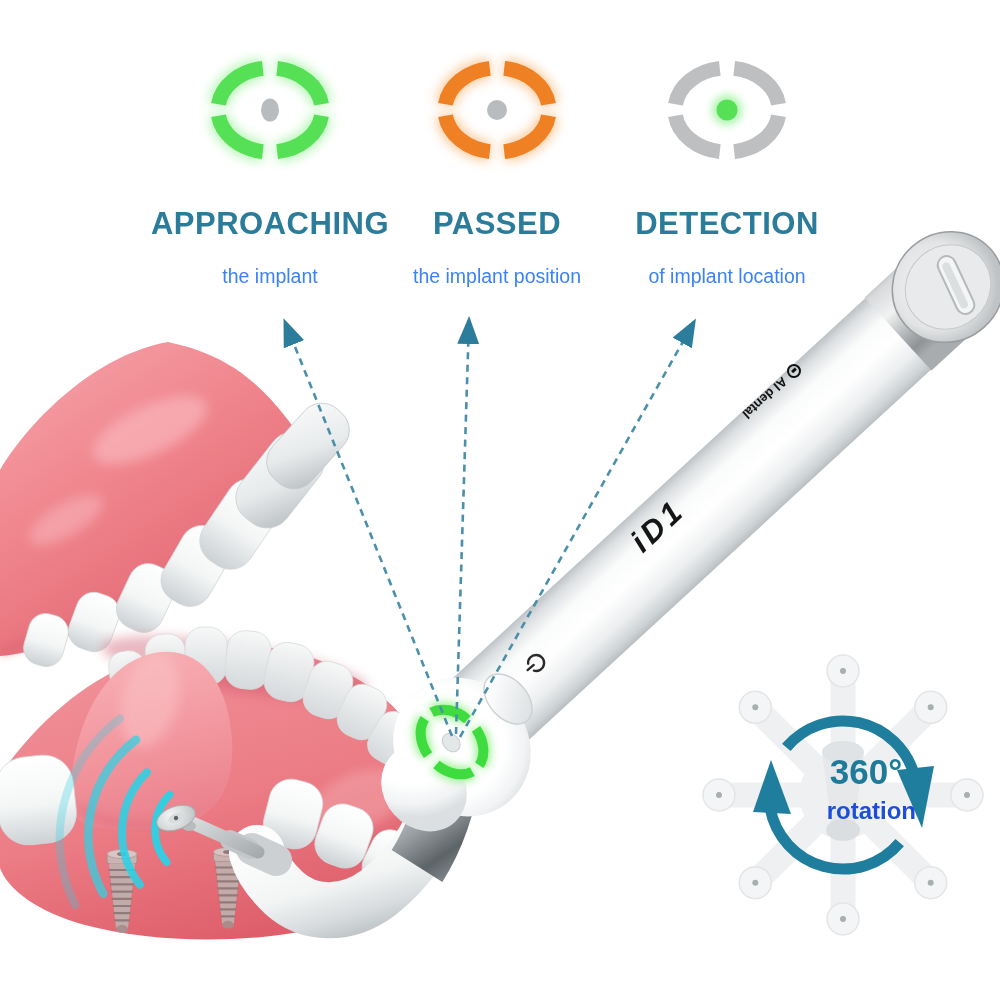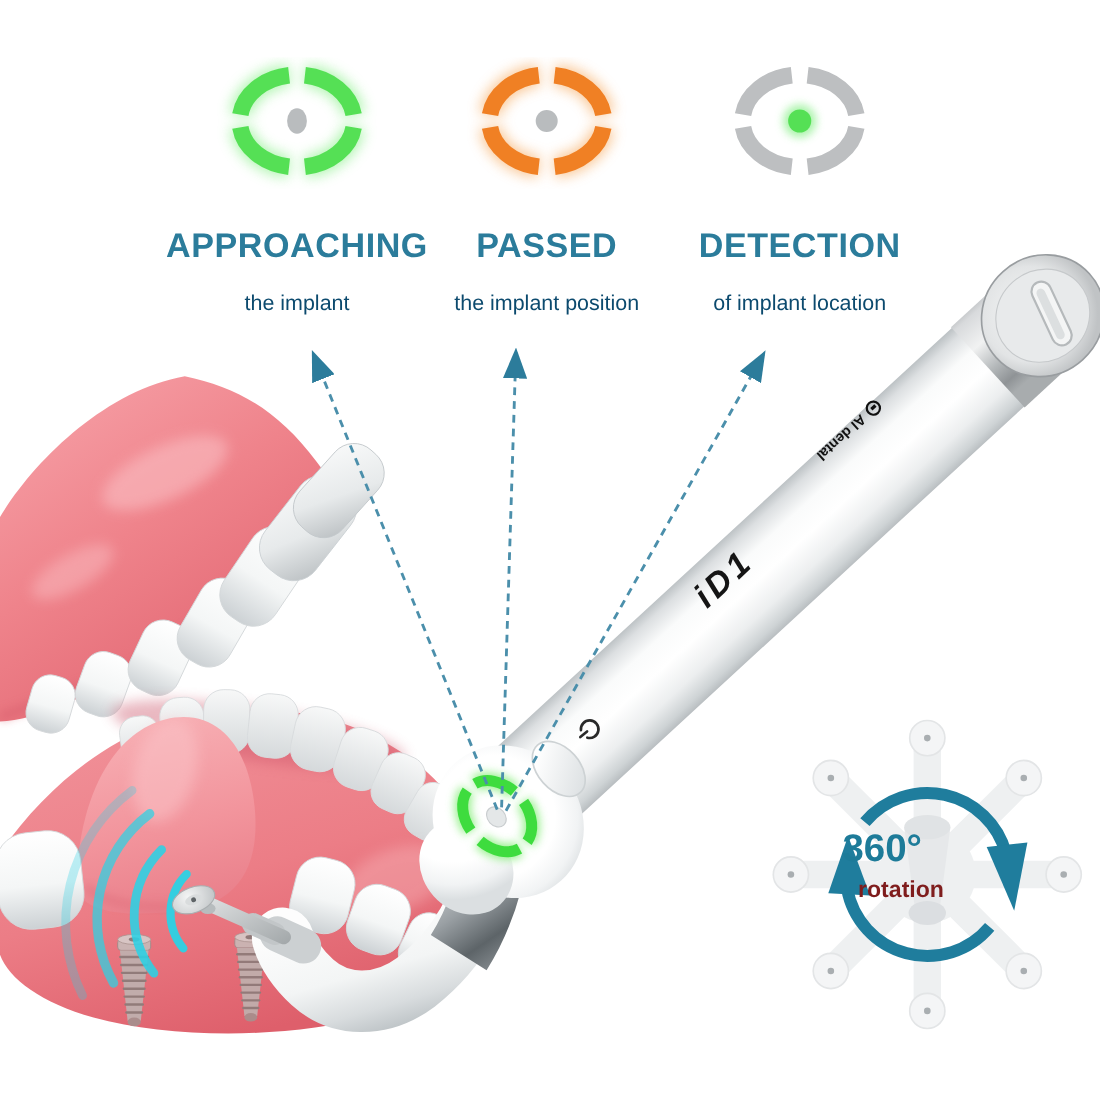--- a/index.html
+++ b/index.html
@@ -4,33 +4,33 @@
 <style>
   html,body{margin:0;padding:0;background:#ffffff;}
   .stage{position:relative;width:1000px;height:1000px;background:#ffffff;overflow:hidden;
          font-family:"Liberation Sans",sans-serif;}
   .scene{position:absolute;left:0;top:0;}
   .status-col{position:absolute;top:52px;display:flex;flex-direction:column;align-items:center;}
   .col-1{left:130px;width:280px;}
   .col-2{left:385px;width:224px;}
   .col-3{left:610px;width:234px;}
   .t-title{margin-top:34px;font-size:31px;font-weight:bold;color:#2b7c9b;letter-spacing:.5px;white-space:nowrap;}
-  .t-sub{margin-top:23px;font-size:19.5px;color:#0c4a6e;white-space:nowrap;}
+  .t-sub{margin-top:23px;font-size:19.5px;color:#3b82f6;white-space:nowrap;}
   .model-label{position:absolute;left:603px;top:508px;width:110px;text-align:center;
        transform:rotate(-43deg);font-size:31px;font-weight:bold;font-style:italic;
        letter-spacing:4px;color:#151515;}
   .brand-label{position:absolute;left:722px;top:384px;width:100px;display:flex;align-items:center;
        justify-content:center;gap:5px;transform:rotate(138deg);font-size:13px;font-weight:bold;color:#101010;}
   .brand-mark{display:inline-block;width:14px;height:14px;border:2.5px solid #101010;border-radius:50%;
        box-sizing:border-box;position:relative;}
   .brand-mark::after{content:"";position:absolute;left:2px;top:4px;width:5px;height:3px;background:#101010;}
-  .badge-value{position:absolute;left:747px;top:752px;width:110px;text-align:center;
+  .badge-value{position:absolute;left:811px;top:752px;width:110px;text-align:center;
        font-size:35px;font-weight:bold;color:#1d7b99;}
-  .badge-label{position:absolute;left:780px;top:797px;width:136px;text-align:left;
-       font-size:21px;font-weight:bold;color:#7f1d1d;}
+  .badge-label{position:absolute;left:780px;top:797px;width:136px;text-align:right;
+       font-size:24px;font-weight:bold;color:#1d4ed8;}
   .ind-icon{display:block;}
 </style>
 </head>
 <body>
 
 <div class="stage">
 
 <svg class="scene" width="1000" height="1000" viewBox="0 0 1000 1000">
 <defs>
   <filter id="blur3" x="-40%" y="-40%" width="180%" height="180%">

